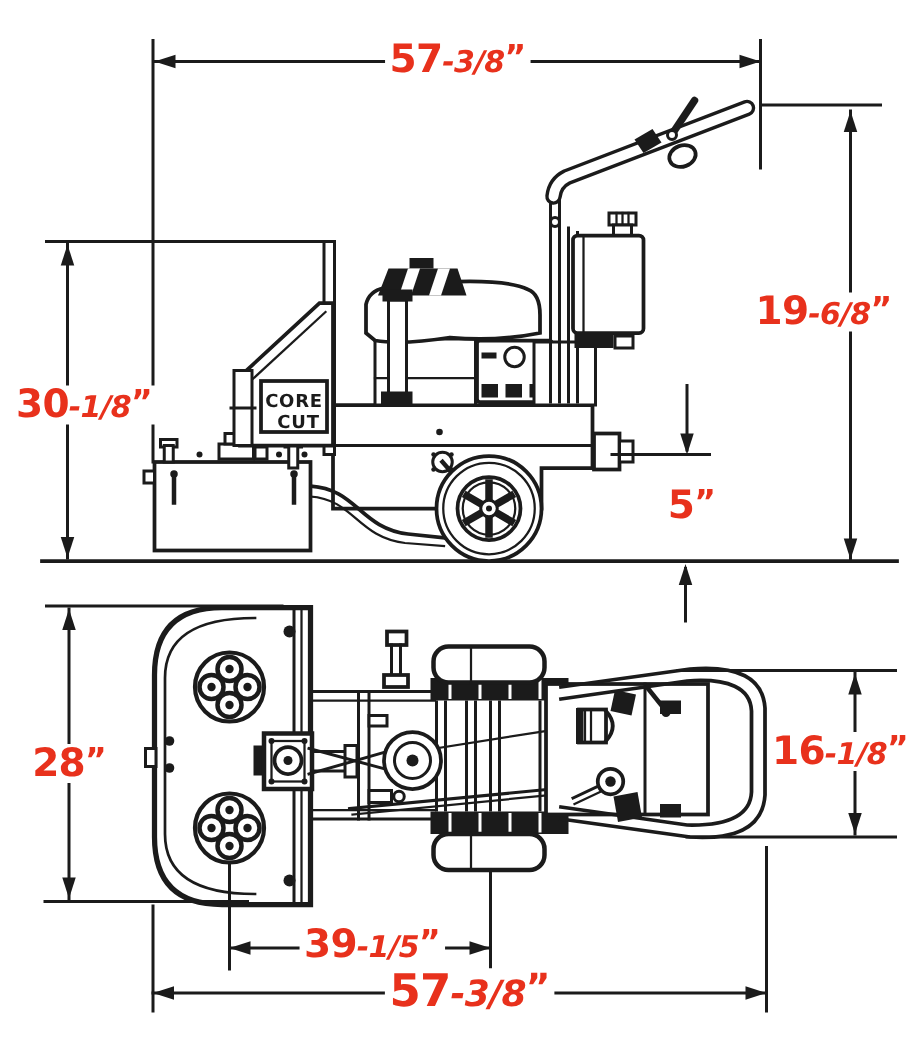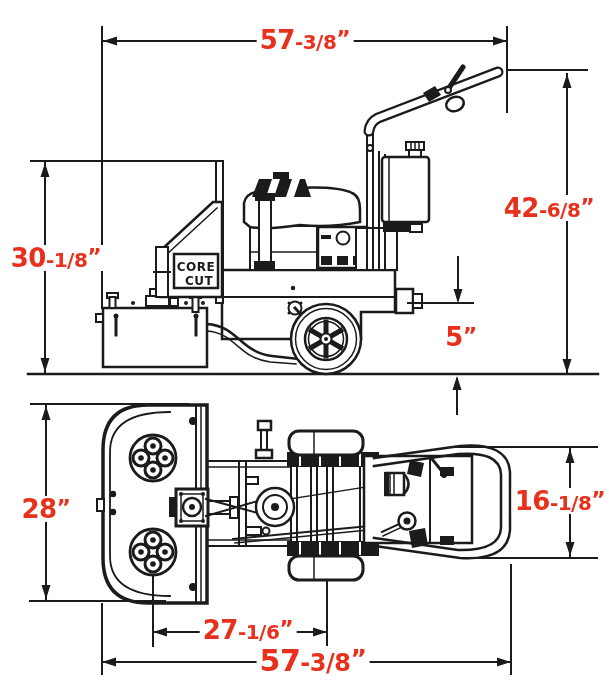--- a/index.html
+++ b/index.html
@@ -8,21 +8,21 @@
     overflow:hidden; font-family:"DejaVu Sans", sans-serif;
   }
   .stage svg { position:absolute; left:0; top:0; }
   .dim {
     position:absolute; transform:translate(-50%,-50%);
     color:#e8311c; font-weight:bold; white-space:nowrap;
     background:#ffffff; padding:0 3px; line-height:1; letter-spacing:-0.5px;
     z-index:5;
   }
   .dim .b { font-size:26px;margin-top:38px; }
-  .dim .s { font-size:20px; }
+  .dim .s { font-size:20px;font-style:italic; }
   .dim .q { font-size:22px; vertical-align:3px; }
   .dim.xl .b { font-size:30px; }
   .dim.xl .s { font-size:24px; }
   .dim.xl .q { font-size:25px; vertical-align:4px; }
 </style>
 </head>
 <body>
 
 <div class="stage">
 
@@ -346,40 +346,40 @@
       </g>
     </g>
   </g>
 </svg>
 
 <div class="dim" style="left:305px; top:40px;">
   <span class="b">57</span><span class="s">-3/8</span><span class="q">”</span>
 </div>
 
 <div class="dim" style="left:549px; top:208px;">
-  <span class="b">42</span><span class="s">-6/8</span><span class="q">”</span>
-</div>
-
-<div class="dim" style="left:56px; top:258px;text-align:center;">
+  <span class="b">19</span><span class="s">-6/8</span><span class="q">”</span>
+</div>
+
+<div class="dim" style="left:56px; top:270px;text-align:center;">
   <span class="b">30</span><span class="s">-1/8</span><span class="q">”</span>
 </div>
 
 <div class="dim" style="left:461px; top:337px;">
   <span class="b">5</span><span class="s"></span><span class="q">”</span>
 </div>
 
 <div class="dim" style="left:46px; top:509px;">
   <span class="b">28</span><span class="s"></span><span class="q">”</span>
 </div>
 
 <div class="dim" style="left:560px; top:501px;">
   <span class="b">16</span><span class="s">-1/8</span><span class="q">”</span>
 </div>
 
 <div class="dim" style="left:248px; top:630px;">
-  <span class="b">27</span><span class="s">-1/6</span><span class="q">”</span>
+  <span class="b">39</span><span class="s">-1/5</span><span class="q">”</span>
 </div>
 
 <div class="dim xl" style="left:313px; top:661px;">
   <span class="b">57</span><span class="s">-3/8</span><span class="q">”</span>
 </div>
 
 </div>
 
 </body></html>

